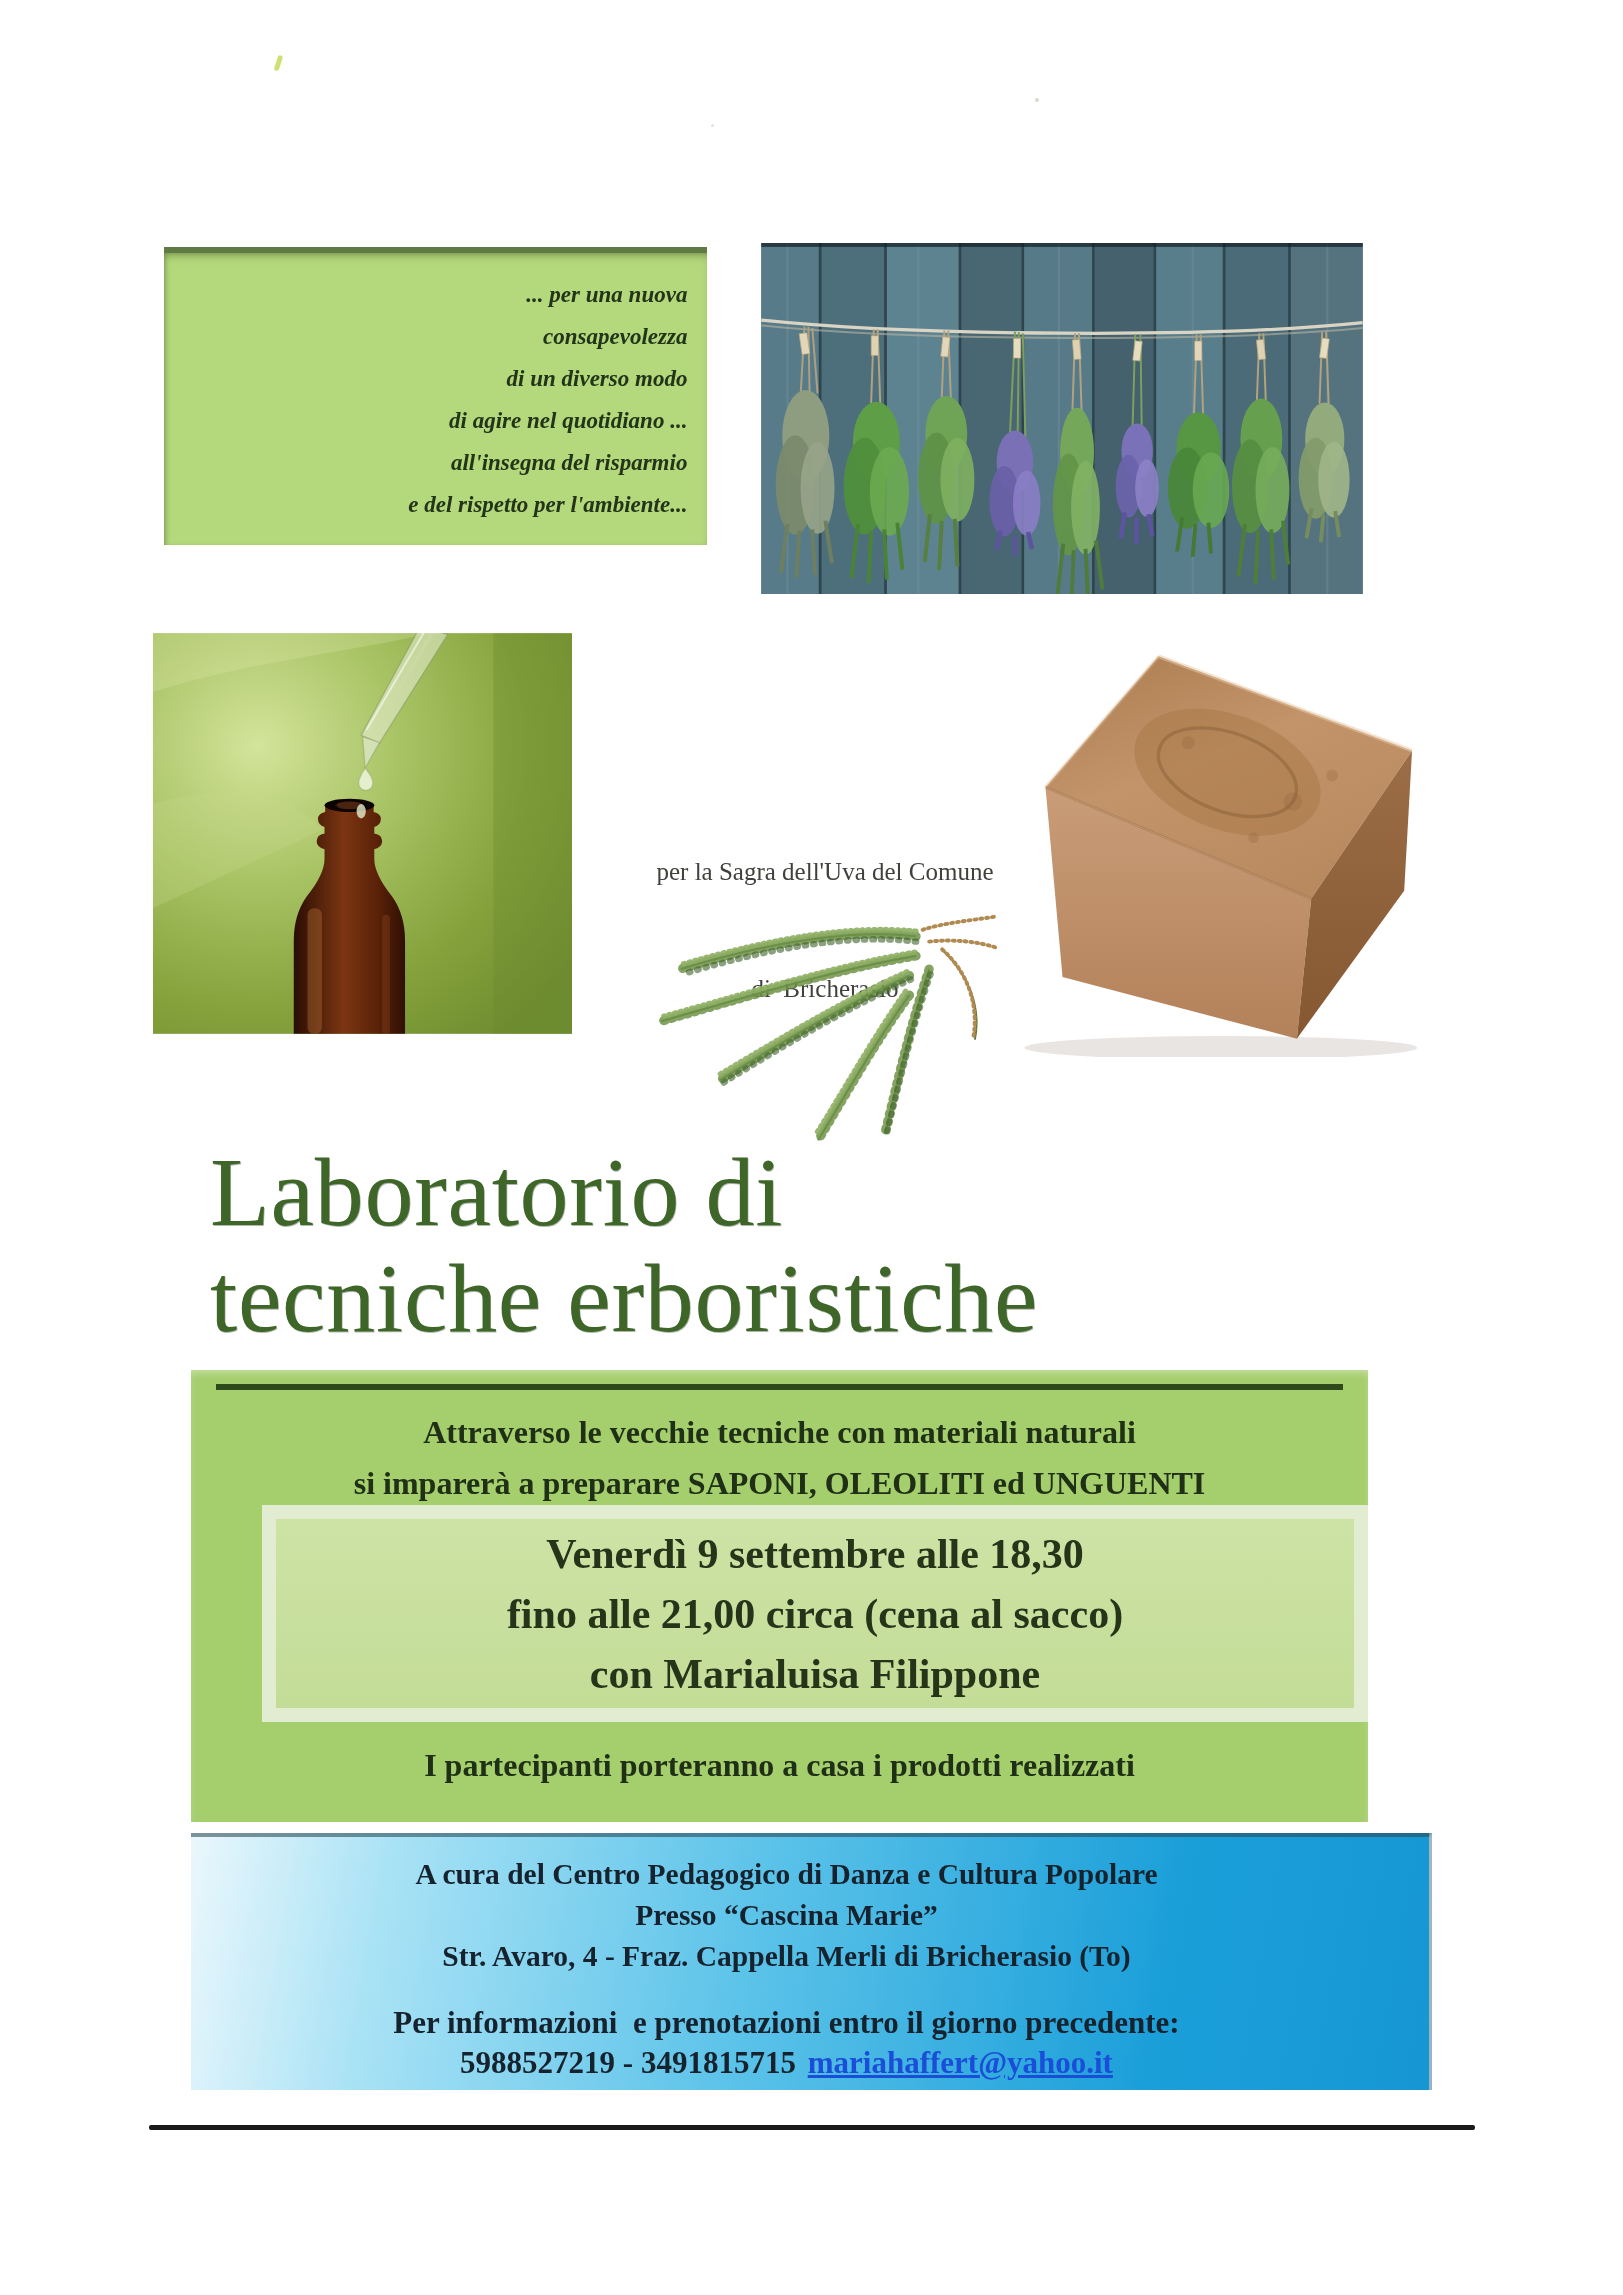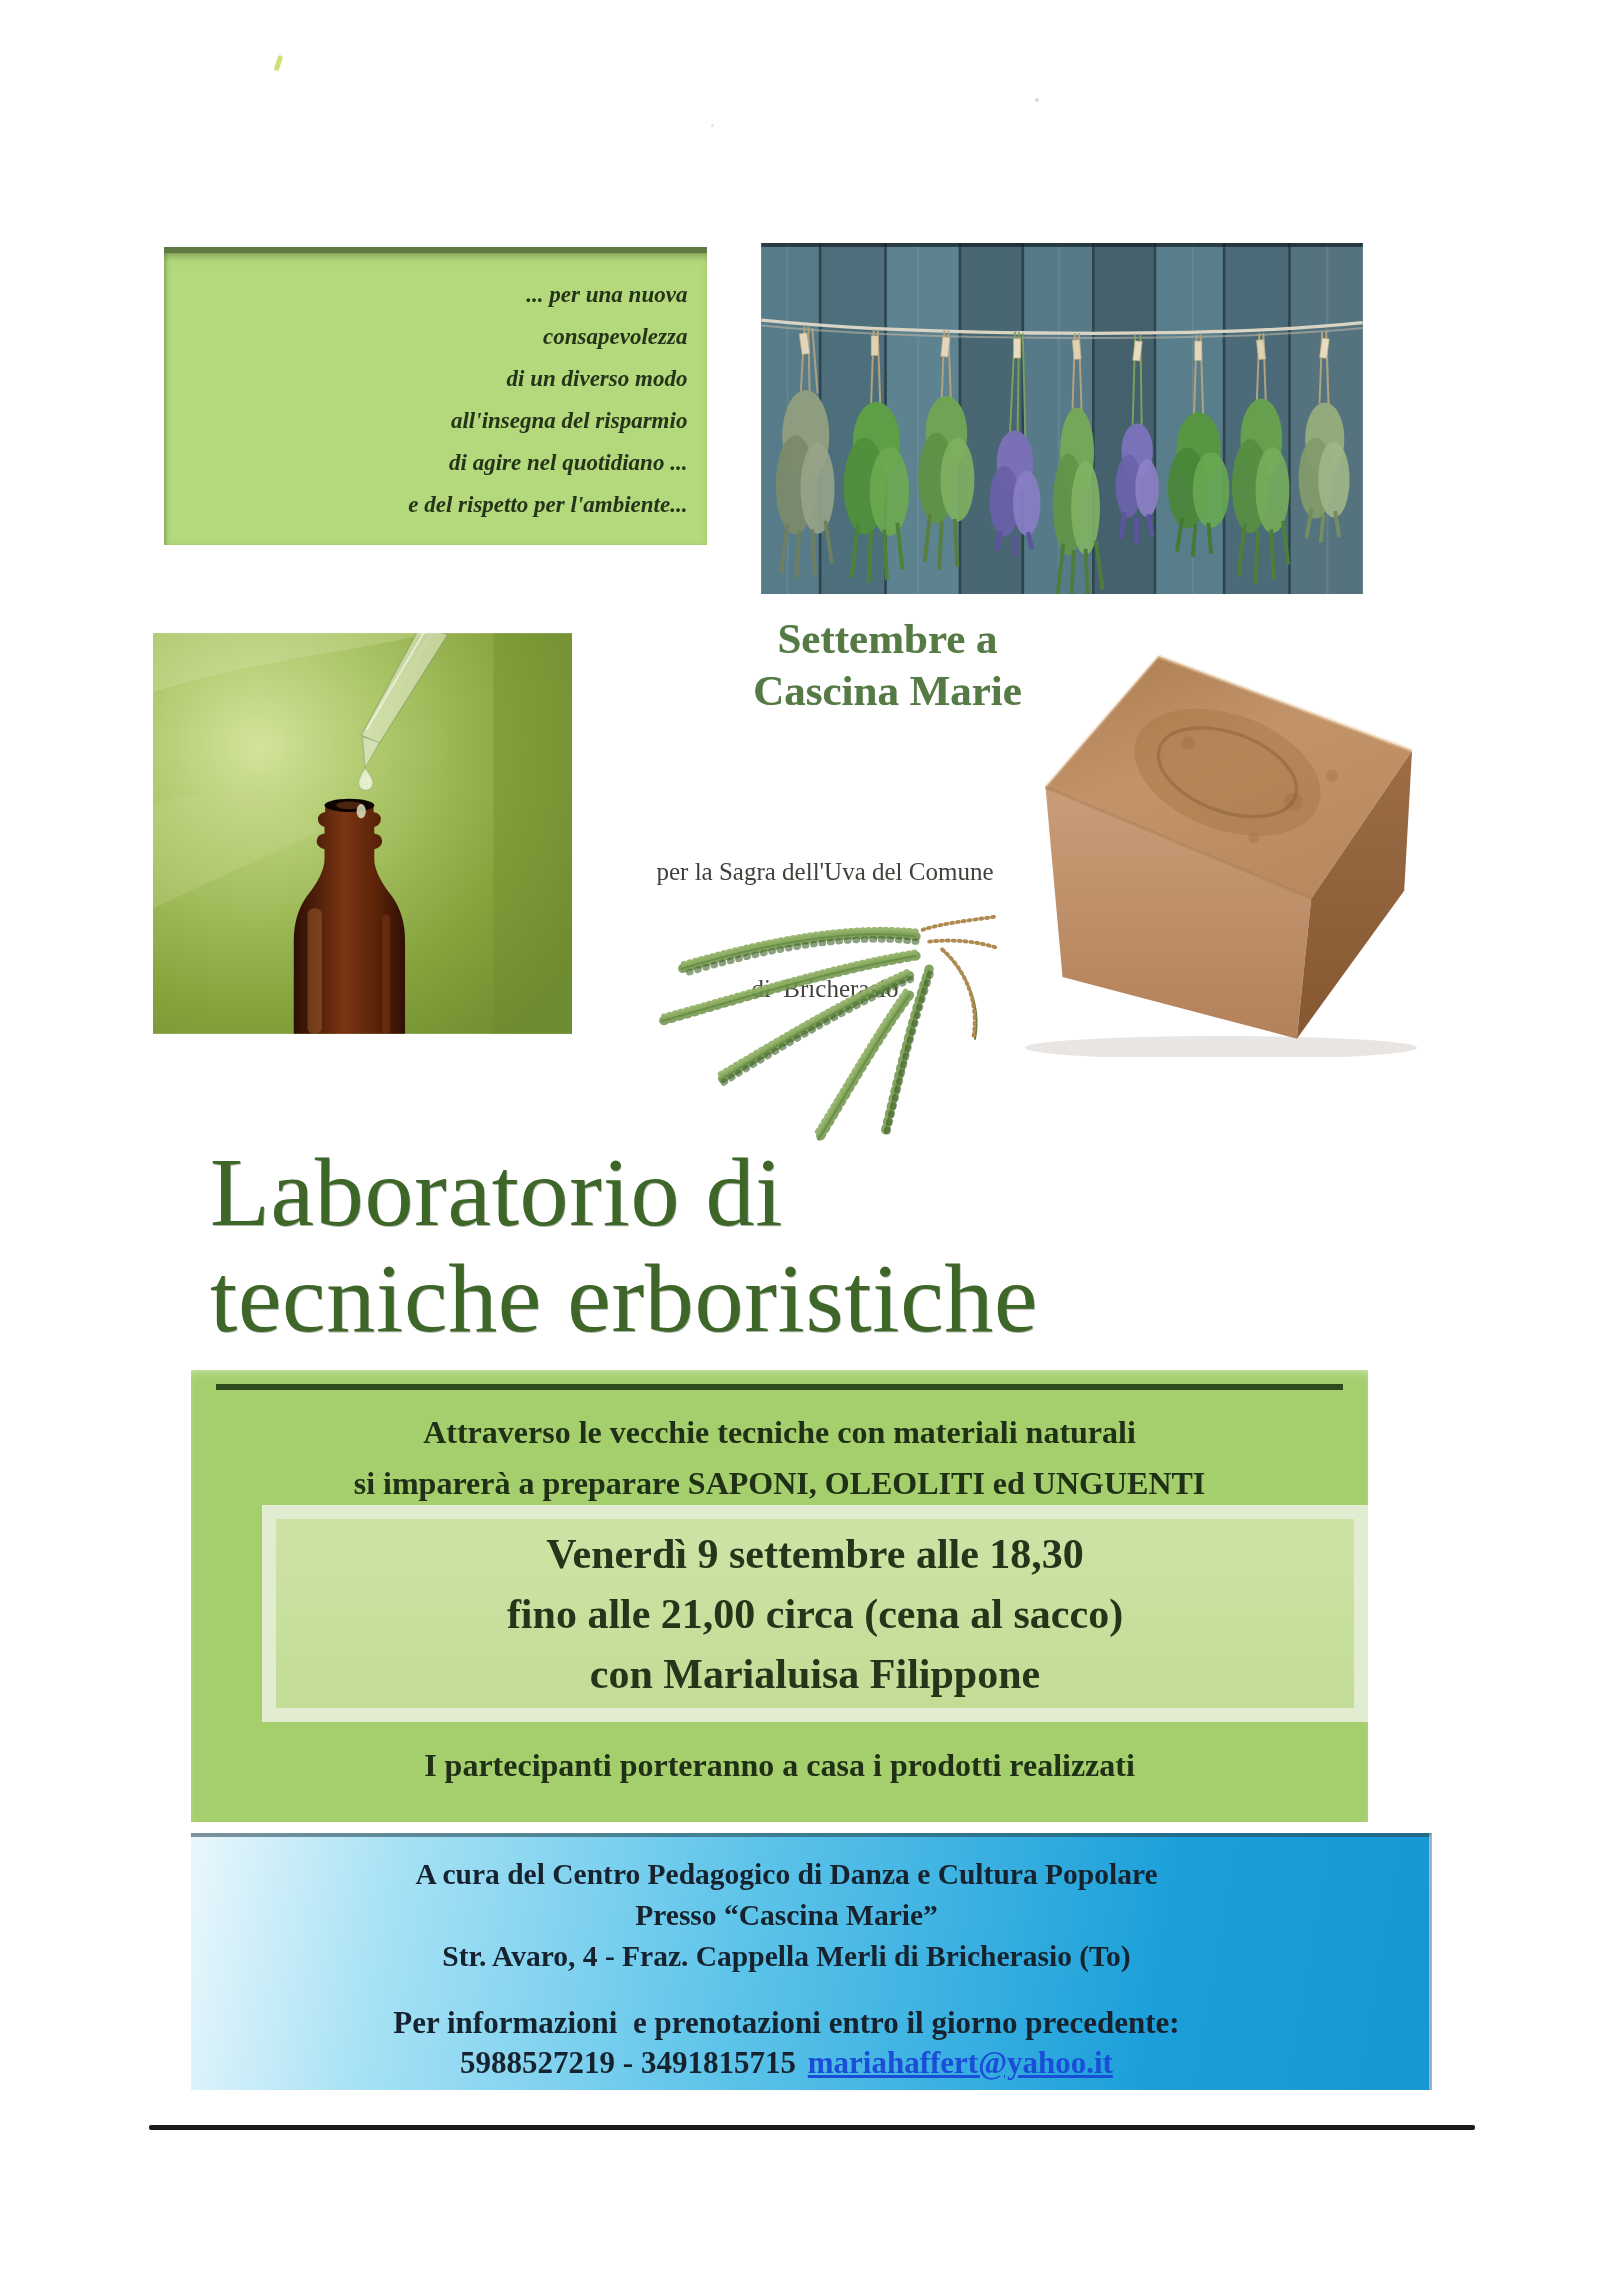--- a/index.html
+++ b/index.html
@@ -73,22 +73,22 @@
 
   <div class="speck s1"></div>
   <div class="speck s2"></div>
   <div class="speck s3"></div>
 
   <section class="quote-box">
     <div class="quote-text">
       <div>... per una nuova</div>
       <div>consapevolezza</div>
       <div>di un diverso modo</div>
+      <div>di agire nel quotidiano ...</div>
       <div>all'insegna del risparmio</div>
-      <div>di agire nel quotidiano ...</div>
       <div>e del rispetto per l'ambiente...</div>
     </div>
   </section>
 
   <div class="photo herbs" aria-label="Dried herb bunches hanging on a line against blue wooden planks">
     <svg width="602" height="351" viewBox="0 0 920 537">
       <rect x="0" y="0" width="920" height="537" fill="#4b6b77"></rect>
       <rect x="0" y="0" width="88" height="537" fill="#577b89"></rect>
       <rect x="92" y="0" width="96" height="537" fill="#4d6f7c"></rect>
       <rect x="192" y="0" width="110" height="537" fill="#5d8391"></rect>
@@ -206,24 +206,20 @@
           <line x1="864" y1="136" x2="868" y2="248"></line>
         </g>
       <rect x="856" y="146" width="11" height="30" fill="#e6dcbf" stroke="#b5a57f" transform="rotate(8 861 161)"></rect>
       <ellipse cx="862" cy="300" rx="30" ry="56" fill="#93ab7c"></ellipse>
       <ellipse cx="848" cy="360" rx="26" ry="62" fill="#839b6c" opacity=".95"></ellipse>
       <ellipse cx="876" cy="362" rx="24" ry="58" fill="#a0b689" opacity=".9"></ellipse>
       <path d="M842,405 L834,452 M860,415 L856,458 M878,410 L884,450" stroke="#748c5e" stroke-width="6" fill="none"></path>
     </svg>
   </div>
 
-  <div class="season-title">
-    <div>Settembre a</div>
-    <div>Cascina Marie</div>
-  </div>
 
   <div class="subheader">
     <div>per la Sagra dell'Uva del Comune</div>
     <div>di  Bricherasio</div>
   </div>
 
   <div class="photo dropper" aria-label="Glass dropper dripping essential oil into an amber bottle">
     <svg width="419" height="401" viewBox="0 0 640 612">
       <defs>
         <radialGradient id="gbg" cx="25%" cy="28%" r="95%">

